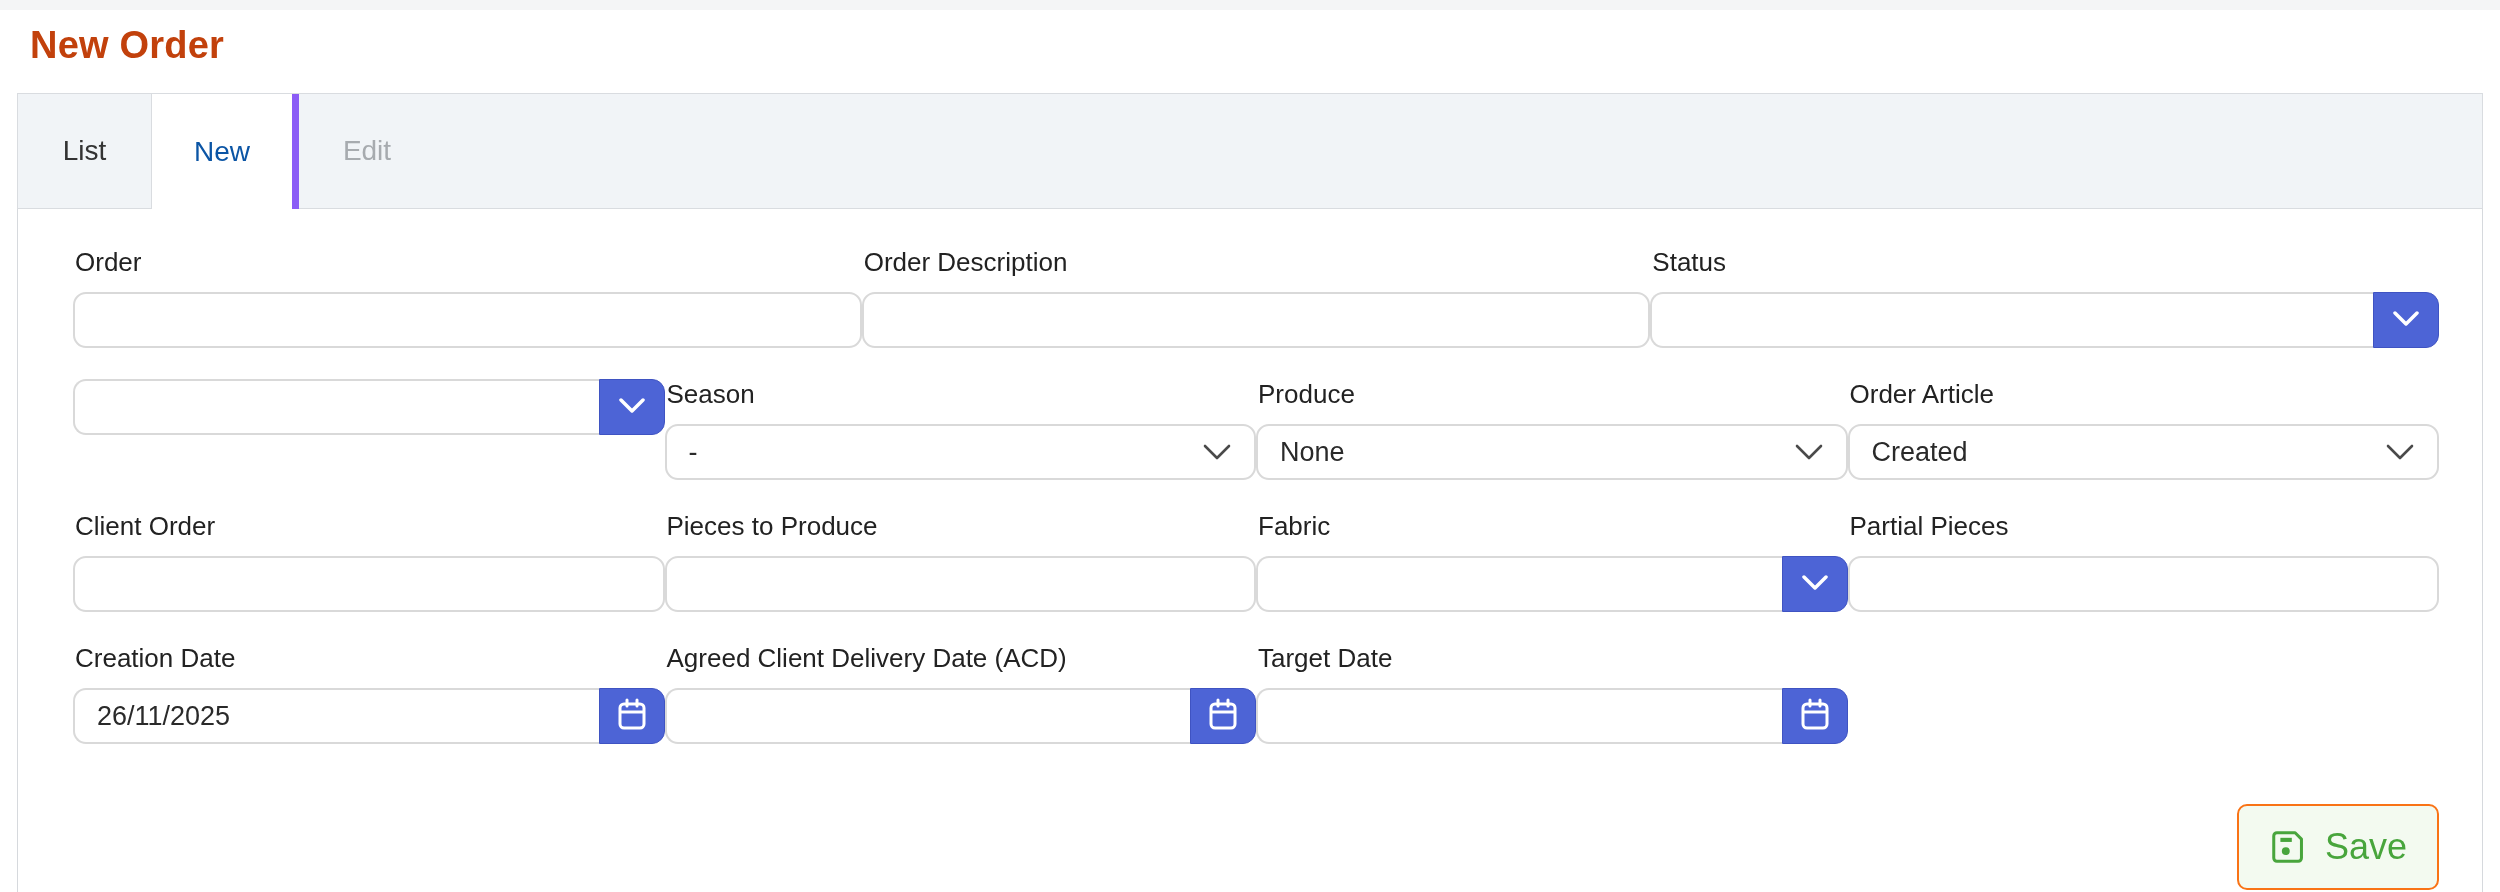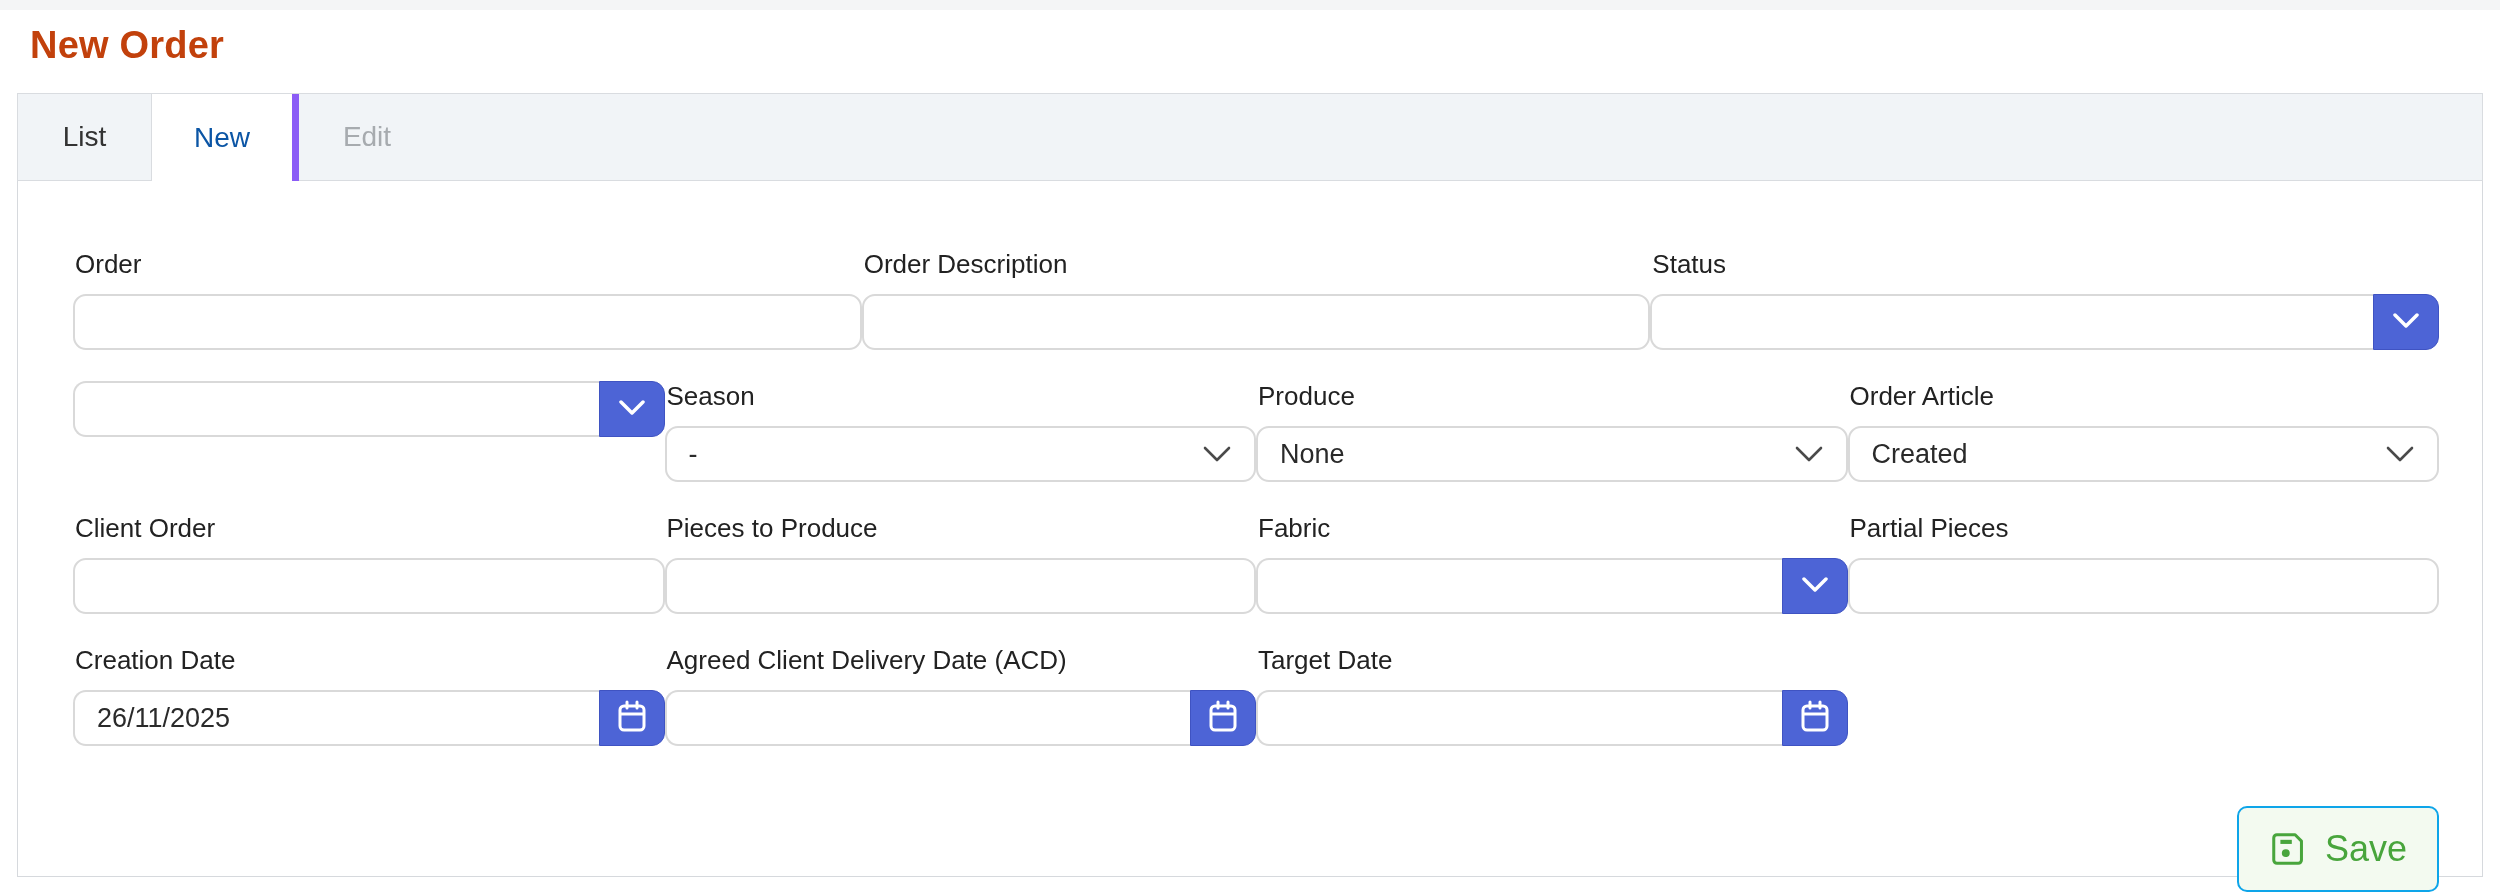--- a/index.html
+++ b/index.html
@@ -1,34 +1,34 @@
 <!DOCTYPE html>
 <html><head>
 <meta charset="utf-8">
 <style>
   * { margin:0; padding:0; box-sizing:border-box; }
   html,body { width:2500px; height:892px; background:#ffffff; font-family:"Liberation Sans", sans-serif; overflow:hidden; }
   .top-band { height:10px; background:#f4f5f6; }
   .page-title { font-size:38px; font-weight:700; color:#c2410c; margin:14px 0 0 30px; letter-spacing:.2px; }
 
   
-  .tabs-bar { display:flex; margin:26px 17px 0 17px; height:88px; background:#f1f4f7;
+  .tabs-bar { display:flex; margin:26px 17px 0 17px; height:116px; background:#f1f4f7;
               border:1px solid #d9dce0; align-items:stretch; }
   .tab { display:flex; align-items:center; justify-content:center; font-size:28px; color:#333;
          cursor:pointer; user-select:none; }
   .tab-list { width:134px; border-right:1px solid #d9dce0; }
   .tab-new  { width:147px; background:#ffffff; color:#0b55a5; border-right:7px solid #8b5cf6;
               height:calc(100% + 1px); margin-bottom:-1px; z-index:2; }
   .tab-edit { width:136px; color:#a7abaf; }
 
   
   .panel { margin:0 17px; height:696px; background:#ffffff; border:1px solid #d6d9dd; border-top:none;
            padding:38px 43px 0 55px; }
 
-  .grid { display:grid; margin-bottom:31px;margin-top:30px; }
+  .grid { display:grid; margin-bottom:31px; }
   .cols3 { grid-template-columns:repeat(3, 1fr); }
   .cols4 { grid-template-columns:repeat(4, 1fr); }
 
   .field label { display:block; font-size:26px; color:#222222; margin:0 2px 14px 2px; }
   .control { display:flex; height:56px; }
 
   input.text, .select {
     width:100%; height:56px; border:2px solid #d9d9d9; border-radius:13px; background:#ffffff;
     font-family:inherit; font-size:27px; color:#2a2a2a; padding:0 22px; outline:none;
   }
@@ -36,21 +36,21 @@
 
   .append-btn { width:66px; flex:0 0 66px; display:flex; align-items:center; justify-content:center;
                 background:#4d64d6; border:1px solid #3f53c2; border-radius:0 13px 13px 0; cursor:pointer; }
 
   .select { display:flex; align-items:center; justify-content:space-between; cursor:pointer; }
   .select .chev { flex:0 0 auto; margin-left:12px; display:flex; align-items:center; }
 
   .actions { display:flex; justify-content:flex-end; margin-top:60px; }
   .save-btn { display:flex; align-items:center; justify-content:center; gap:18px;
               height:86px; min-width:176px; padding:0 30px;
-              background:#f3faf0; border:2px solid #0ea5e9; border-radius:10px;
+              background:#f3faf0; border:2px solid #f97316; border-radius:10px;
               color:#48a53c; font-size:36px; cursor:pointer; font-family:inherit; }
 </style>
 </head>
 <body>
 
 <div class="top-band"></div>
 
 <h1 class="page-title">New Order</h1>
 
 <div class="tabs-bar">

